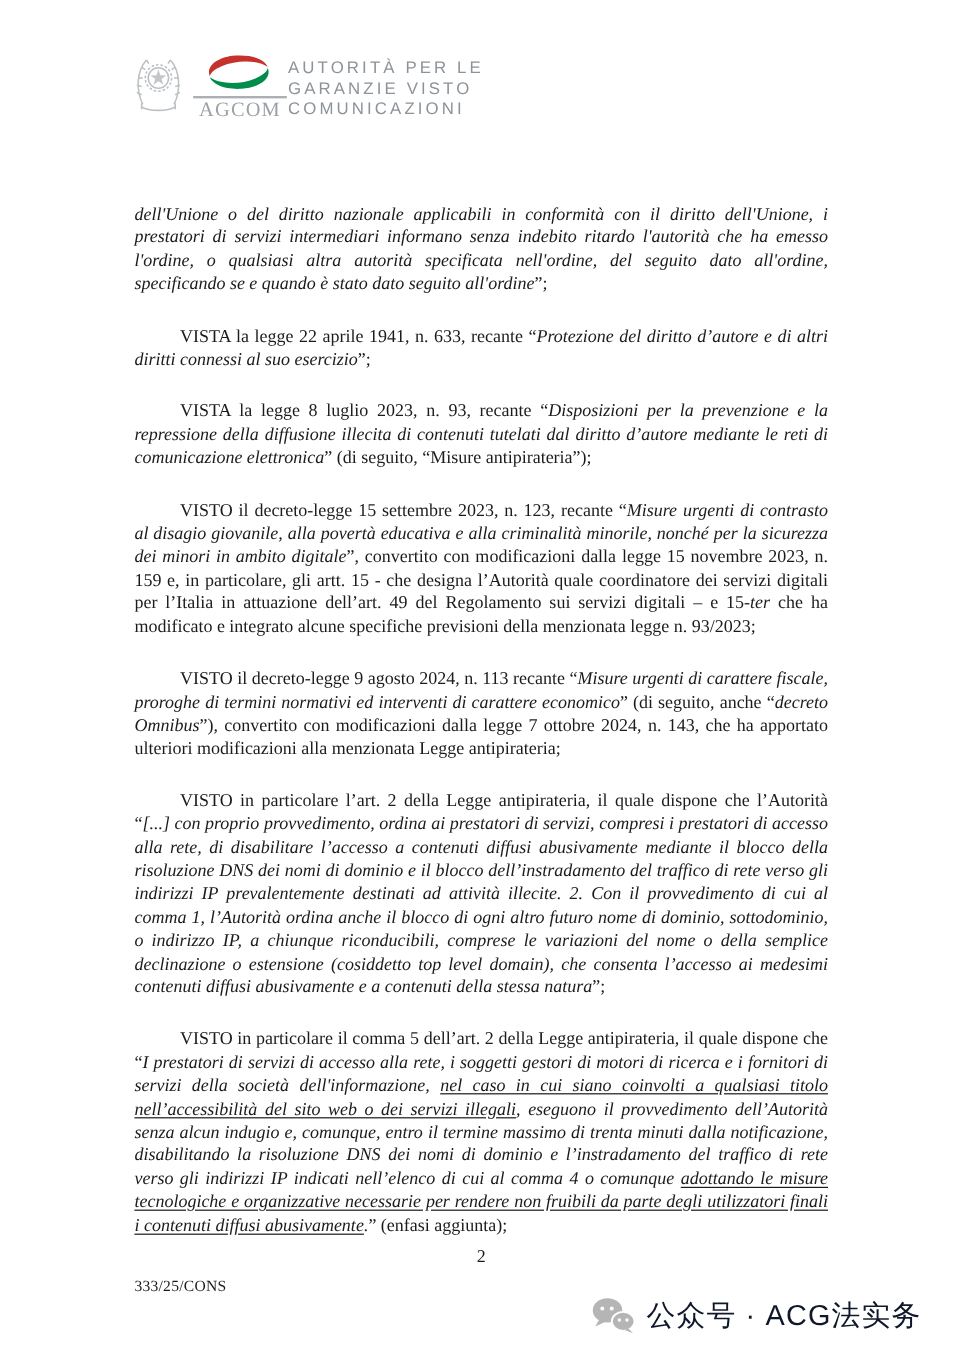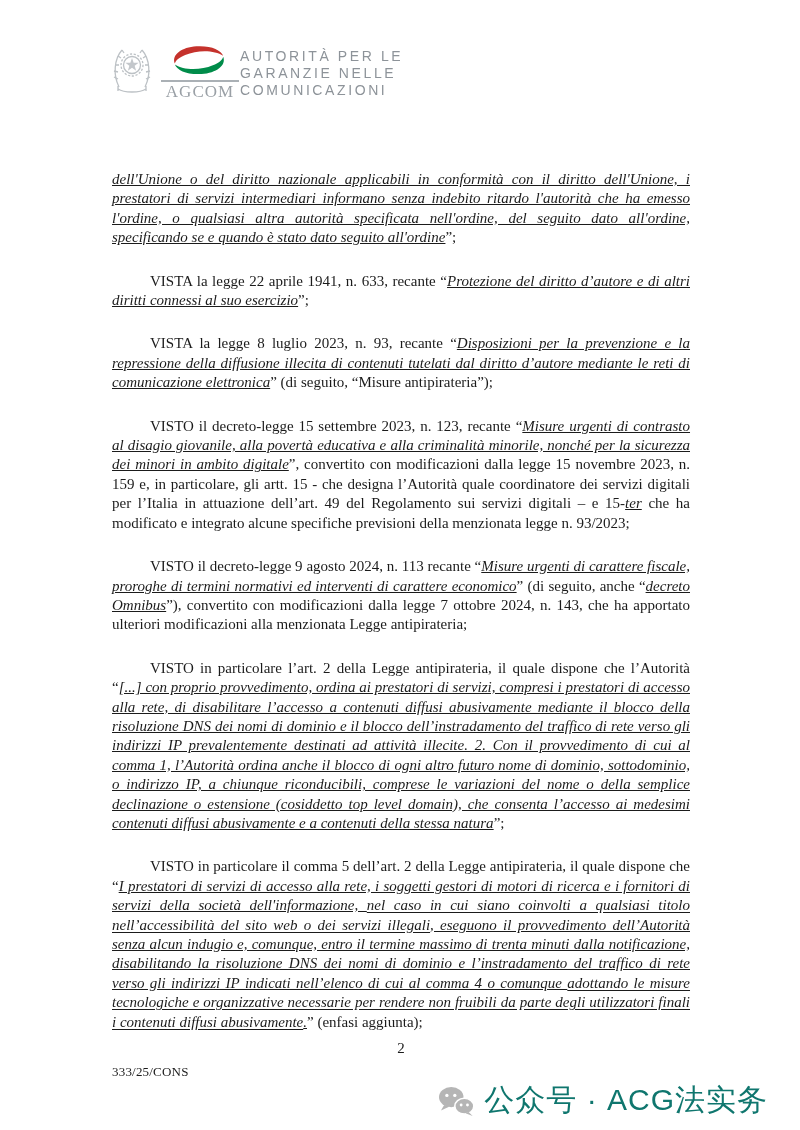--- a/index.html
+++ b/index.html
@@ -31,37 +31,37 @@
     letter-spacing:2.6px;white-space:nowrap;
   }
   
   .doc{
     position:absolute;left:112px;top:170px;width:578px;
     color:#1b1b1b;font-size:15px;line-height:19.4px;
     text-align:justify;
   }
   .doc p{margin:0 0 13px 0;}
   .doc p.indent{text-indent:38px;margin-top:24px;}
-  .it{font-style:italic;text-decoration:underline;}
+  .it{font-style:italic;}
   .ul{text-decoration:underline;text-underline-offset:2px;}
   
   .page-number{
     position:absolute;left:112px;top:1040px;width:578px;
     text-align:center;font-size:15px;color:#1b1b1b;
   }
   .doc-ref{
     position:absolute;left:112px;top:1064px;
     font-size:13px;color:#1b1b1b;letter-spacing:.2px;
   }
   
   .watermark{
     position:absolute;right:32px;top:1080px;
     display:flex;align-items:center;gap:9px;
     font-family:"Liberation Sans", sans-serif;
-    color:#0f766e;font-size:30px;letter-spacing:1px;
+    color:#0f172a;font-size:24px;letter-spacing:1px;
     white-space:nowrap;
     text-align:center;
   }
   .watermark svg{display:block;width:38px;height:32px;}
 </style>
 </head>
 <body>
 
 <div class="page">
 
@@ -86,21 +86,21 @@
         <svg viewBox="0 0 76 44" aria-hidden="true">
           <path d="M10 25 C 6 15 18 6 35 5 C 52 4 63 9 66 16 C 56 9 36 9 22 15 C 15 18 11 21 10 25 Z" fill="#c5322c"></path>
           <path d="M66 17 C 70 27 58 36 41 37 C 24 38 13 33 10 26 C 20 33 40 33 54 27 C 61 24 65 21 66 17 Z" fill="#008c4a"></path>
         </svg>
       </span>
       <div class="agcom-rule"></div>
       <div class="agcom-text">AGCOM</div>
     </div>
     <div class="org-name">
       <div>AUTORITÀ PER LE</div>
-      <div>GARANZIE NELLE</div>
+      <div>GARANZIE VISTO</div>
       <div>COMUNICAZIONI</div>
     </div>
   </div>
 
   <main class="doc" id="doc-body">
       <p class=""><span class="it">dell'Unione o del diritto nazionale applicabili in conformità con il diritto dell'Unione, i prestatori di servizi intermediari informano senza indebito ritardo l'autorità che ha emesso l'ordine, o qualsiasi altra autorità specificata nell'ordine, del seguito dato all'ordine, specificando se e quando è stato dato seguito all'ordine</span><span>”;</span></p>
       <p class="indent"><span>VISTA la legge 22 aprile 1941, n. 633, recante “</span><span class="it">Protezione del diritto d’autore e di altri diritti connessi al suo esercizio</span><span>”;</span></p>
       <p class="indent"><span>VISTA la legge 8 luglio 2023, n. 93, recante “</span><span class="it">Disposizioni per la prevenzione e la repressione della diffusione illecita di contenuti tutelati dal diritto d’autore mediante le reti di comunicazione elettronica</span><span>” (di seguito, “Misure antipirateria”);</span></p>
       <p class="indent"><span>VISTO il decreto-legge 15 settembre 2023, n. 123, recante “</span><span class="it">Misure urgenti di contrasto al disagio giovanile, alla povertà educativa e alla criminalità minorile, nonché per la sicurezza dei minori in ambito digitale</span><span>”, convertito con modificazioni dalla legge 15 novembre 2023, n. 159 e, in particolare, gli artt. 15 - che designa l’Autorità quale coordinatore dei servizi digitali per l’Italia in attuazione dell’art. 49 del Regolamento sui servizi digitali – e 15-</span><span class="it">ter</span><span> che ha modificato e integrato alcune specifiche previsioni della menzionata legge n. 93/2023;</span></p>
       <p class="indent"><span>VISTO il decreto-legge 9 agosto 2024, n. 113 recante “</span><span class="it">Misure urgenti di carattere fiscale, proroghe di termini normativi ed interventi di carattere economico</span><span>” (di seguito, anche “</span><span class="it">decreto Omnibus</span><span>”), convertito con modificazioni dalla legge 7 ottobre 2024, n. 143, che ha apportato ulteriori modificazioni alla menzionata Legge antipirateria;</span></p>

